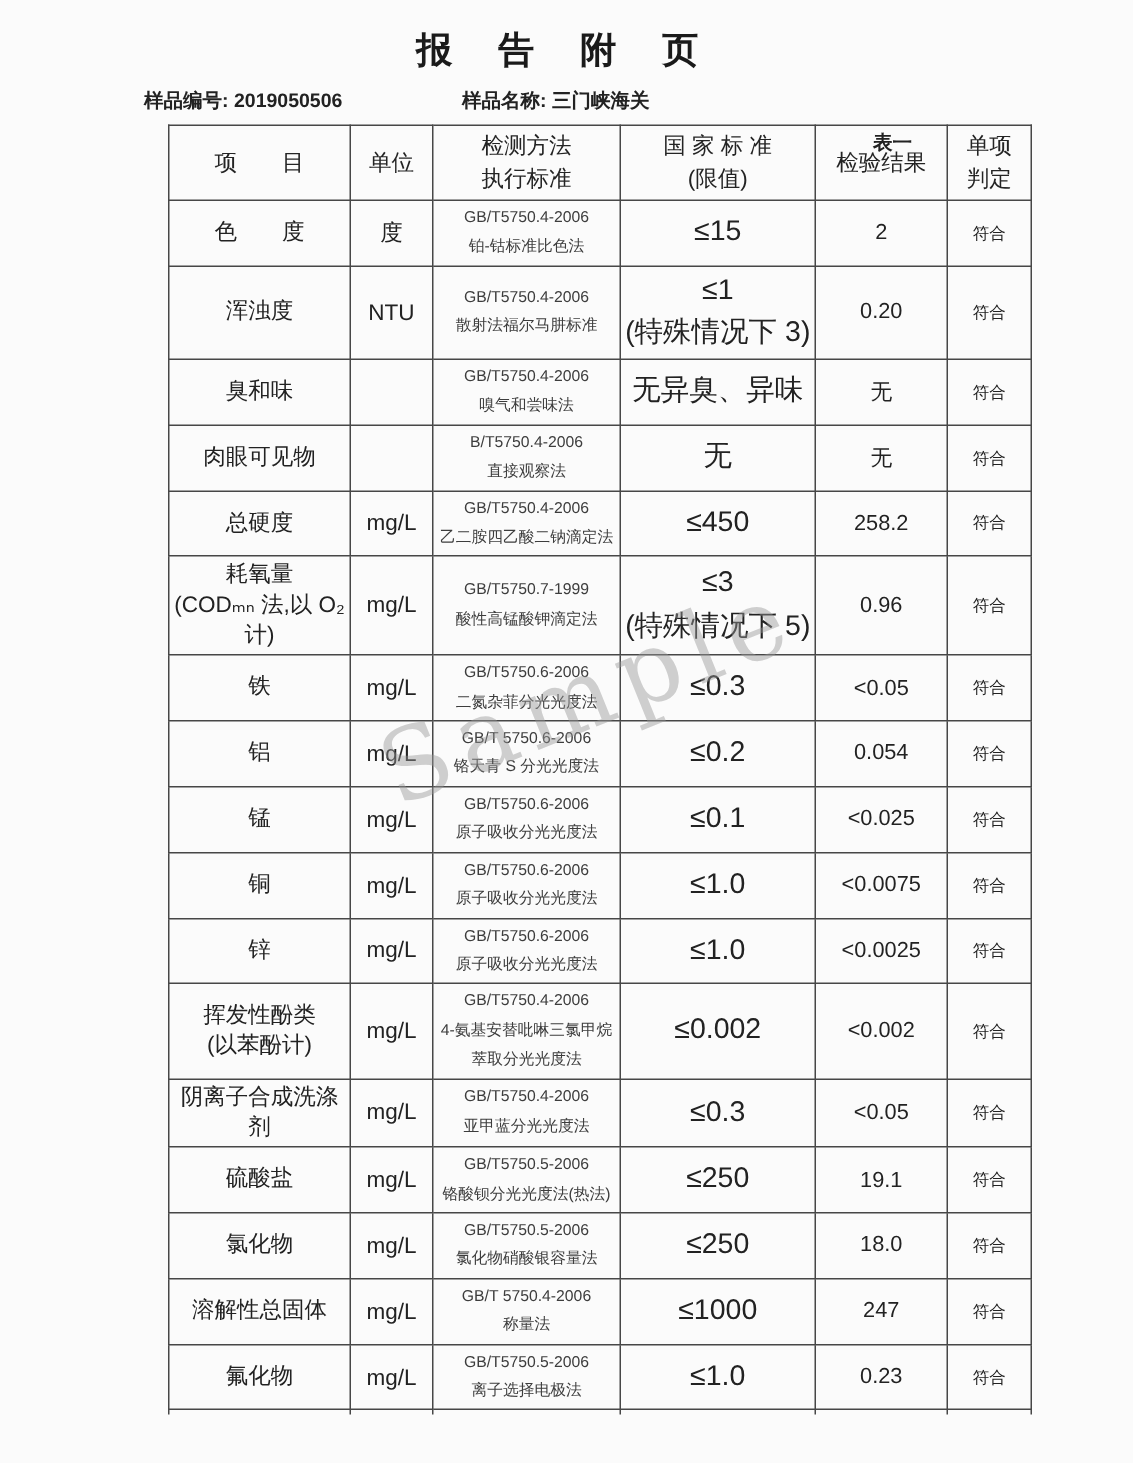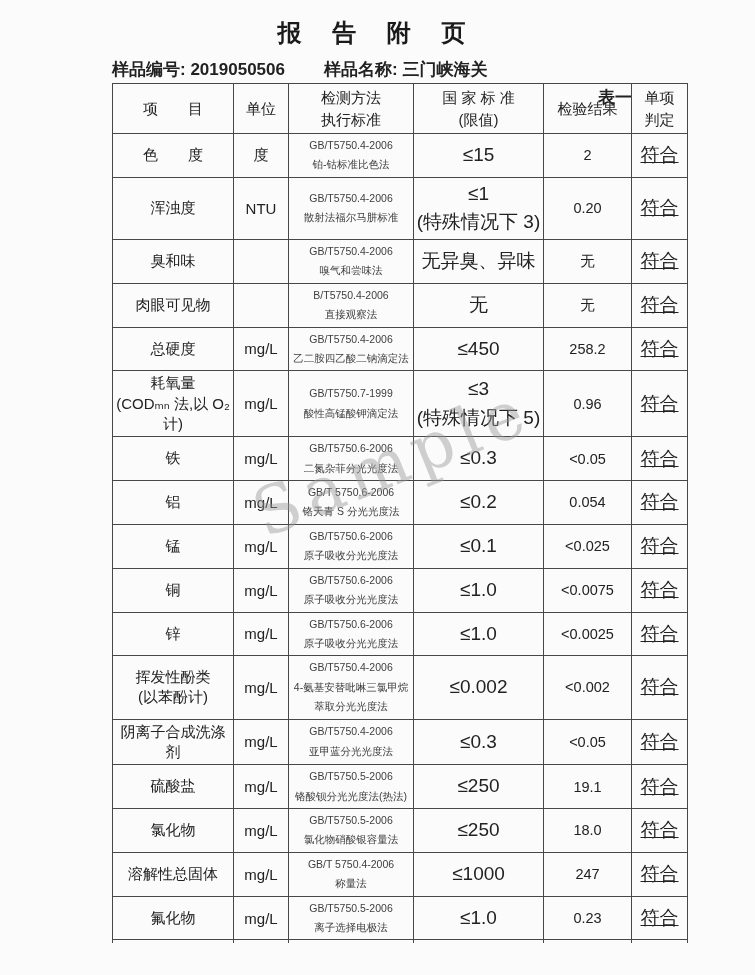--- a/index.html
+++ b/index.html
@@ -19,25 +19,25 @@
     text-align: center;
     padding-top: 17px;
     font-size: 24px;
     font-weight: bold;
     letter-spacing: 12px;
     color: #1a1a1a;
     white-space: pre;
   }
   .meta {
     position: absolute;
-    left: 112px;
+    left: 96px;
     top: 58px;
     width: 575px;
     height: 24px;
-    font-size: 17px;
+    font-size: 13px;
     font-weight: 600;
     color: #222;
   }
   .meta .m-no   { position: absolute; left: 0; white-space: nowrap; }
   .meta .m-name { position: absolute; left: 212px; white-space: nowrap; }
   .meta .m-tbl  { position: absolute; left: 486px; white-space: nowrap; margin-top: 28px; }
   table.report {
     position: absolute;
     left: 112px;
     top: 83px;
@@ -60,21 +60,21 @@
     font-weight: 500;
     line-height: 1.45;
     color: #242424;
   }
   .report tbody tr { height: 41px; padding-left: 24px; }
   .c-item     { font-size: 15px; line-height: 1.35; }
   .c-unit     { font-size: 15px; }
   .c-method   { font-size: 10.5px; color: #3d3d3d; line-height: 1.85; margin-left: 36px; }
   .c-standard { font-size: 19px; line-height: 1.5; }
   .c-result   { font-size: 14.5px; }
-  .c-judge    { font-size: 19px; text-decoration: underline; }
+  .c-judge    { font-size: 11px; }
   .watermark {
     position: absolute;
     left: 246px;
     top: 424px;
     font-family: "DejaVu Serif", serif;
     font-size: 66px;
     letter-spacing: 7px;
     color: rgba(150, 150, 150, 0.45);
     transform: rotate(-22deg);
     transform-origin: center center;

